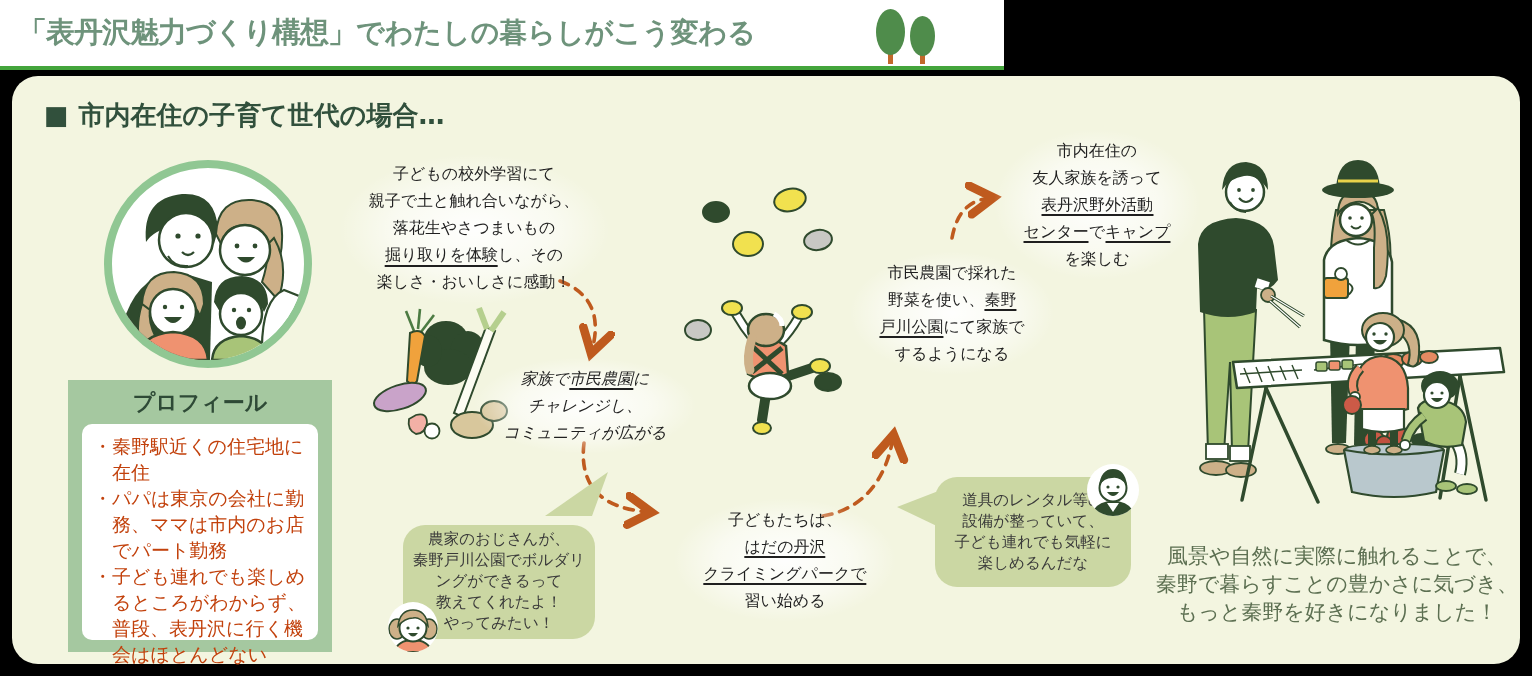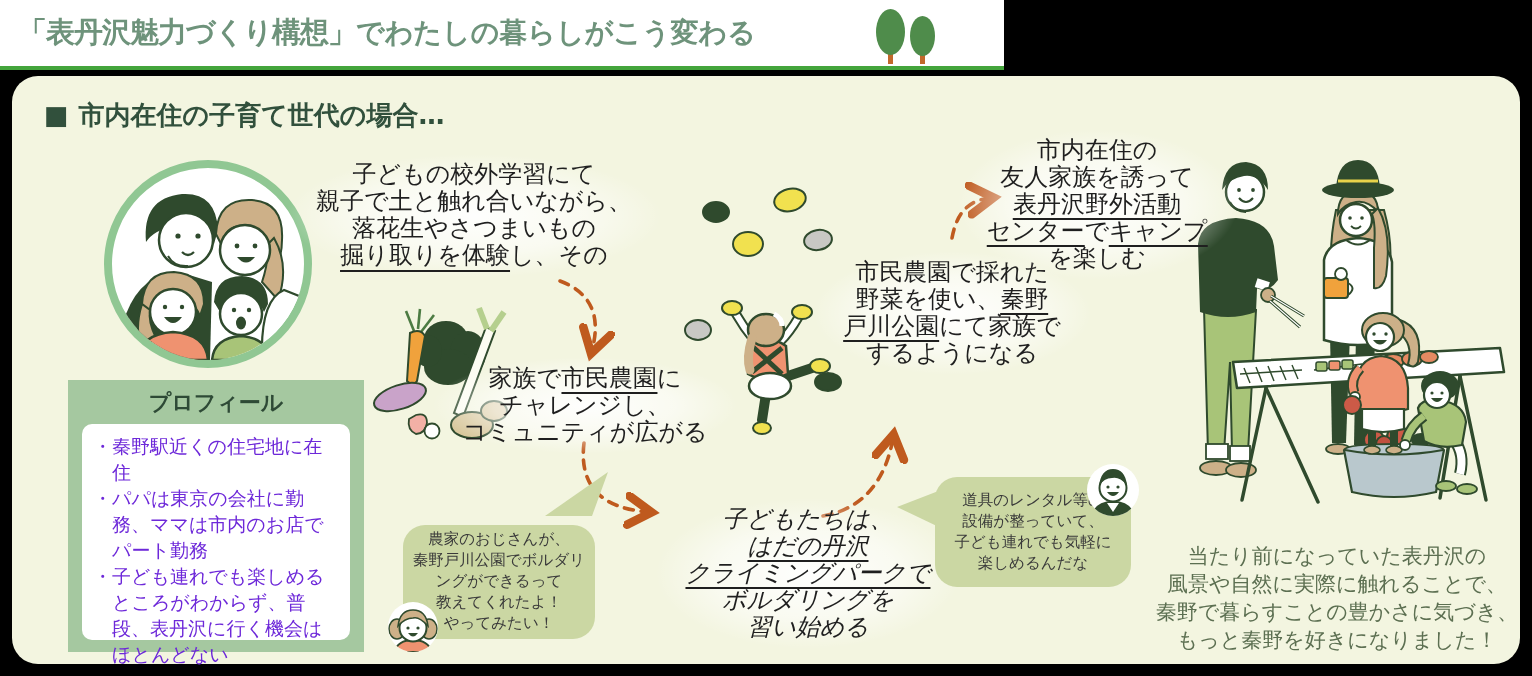--- a/index.html
+++ b/index.html
@@ -25,45 +25,45 @@
   .family-circle{position:absolute;left:104px;top:160px;width:192px;height:192px;border-radius:50%;
                  border:8px solid var(--circle-border,#90c793);background:#fff;overflow:hidden;z-index:2;}
 
   .illus{position:absolute;z-index:2;}
   #veg{left:368px;top:303px;width:144px;height:142px;}
   #climb{left:678px;top:182px;width:196px;height:256px;}
   #bbq{left:1178px;top:148px;width:348px;height:388px;}
 
   #arrows{position:absolute;left:0;top:0;width:1532px;height:676px;pointer-events:none;z-index:2;}
 
-  .step{position:absolute;transform:translateX(-50%);text-align:center;font-size:24px;line-height:27px;
+  .step{position:absolute;transform:translateX(-50%);text-align:center;font-size:16px;line-height:27px;
         color:var(--text-dark,#1f1f1f);font-weight:500;white-space:nowrap;z-index:3;}
   .glow{background:radial-gradient(ellipse closest-side,rgba(255,255,255,.95),rgba(255,255,255,.55) 60%,rgba(255,255,255,0));
         padding:8px 30px;}
   .u{border-bottom:2px solid #1f1f1f;}
   #step1{left:474px;top:154px;font-family:Liberation Mono, monospace;}
-  #step2{left:585px;top:357px;}
-  #step3{left:808px;top:498px;font-style:italic;}
+  #step2{left:585px;top:357px;font-style:italic;}
+  #step3{left:785px;top:498px;}
   #step4{left:952px;top:251px;}
   #step5{left:1097px;top:129px;}
 
   .bubble{position:absolute;background:var(--bubble-bg,#cbd7a3);border-radius:22px;color:var(--bubble-text,#3a3a3a);
           font-size:15.5px;line-height:21px;text-align:center;display:flex;flex-direction:column;justify-content:center;
           font-weight:500;z-index:3;white-space:nowrap;padding:0 4px;}
   #bubble-girl{left:403px;top:525px;width:184px;height:114px;font-family:Liberation Mono, monospace;}
   #bubble-dad{left:935px;top:477px;width:188px;height:110px;}
 
   .avatar{position:absolute;border-radius:50%;background:#fff;overflow:hidden;z-index:4;}
   #avatar-girl{left:388px;top:602px;width:50px;height:50px;}
   #avatar-dad{left:1087px;top:464px;width:52px;height:52px;}
 
-  .profile{position:absolute;left:68px;top:380px;width:296px;height:272px;background:var(--profile-bg,#a5c8a0);z-index:3;}
+  .profile{position:absolute;left:68px;top:380px;width:264px;height:272px;background:var(--profile-bg,#a5c8a0);z-index:3;}
   .profile-title{margin-top:8px;text-align:center;font-size:22px;font-weight:bold;color:var(--profile-title,#2e4a36);}
   .profile-card{position:absolute;left:14px;right:14px;top:44px;bottom:12px;background:var(--profile-card-bg,#fff);
-                border-radius:10px;padding:9px 11px;font-size:19px;line-height:26px;color:#6d28d9;}
+                border-radius:10px;padding:9px 11px;font-size:19px;line-height:26px;color:#c2410c;}
   .profile-item{padding-left:1em;text-indent:-1em;}
 
   .conclusion{position:absolute;left:1337px;top:542px;transform:translateX(-50%);text-align:center;
               font-size:21px;line-height:28px;color:var(--conclusion-green,#5c6f51);font-weight:500;
               white-space:nowrap;z-index:3;}
 </style>
 </head>
 <body>
 
 <div class="stage">
@@ -137,31 +137,31 @@
     </g>
     <polygon points="545,516 592,516 608,472" style="fill:var(--bubble-bg,#cbd7a3)"></polygon>
     <polygon points="941,490 941,528 897,507" style="fill:var(--bubble-bg,#cbd7a3)"></polygon>
   </svg>
 
   <div class="step glow" id="step1">
       <div class="line"><span>子どもの校外学習にて</span></div>
       <div class="line"><span>親子で土と触れ合いながら、</span></div>
       <div class="line"><span>落花生やさつまいもの</span></div>
       <div class="line"><span class="u">掘り取りを体験</span><span>し、その</span></div>
+      <div class="line"><span>楽しさ・おいしさに感動！</span></div>
     </div>
   <div class="step glow" id="step2">
       <div class="line"><span>家族で</span><span class="u">市民農園</span><span>に</span></div>
       <div class="line"><span>チャレンジし、</span></div>
       <div class="line"><span>コミュニティが広がる</span></div>
     </div>
   <div class="step glow" id="step3">
       <div class="line"><span>子どもたちは、</span></div>
       <div class="line"><span class="u">はだの丹沢</span></div>
       <div class="line"><span class="u">クライミングパークで</span></div>
-      <div class="line"><span>ボルダリングを</span></div>
       <div class="line"><span>習い始める</span></div>
     </div>
   <div class="step glow" id="step4">
       <div class="line"><span>市民農園で採れた</span></div>
       <div class="line"><span>野菜を使い、</span><span class="u">秦野</span></div>
       <div class="line"><span class="u">戸川公園</span><span>にて家族で</span></div>
       <div class="line"><span>するようになる</span></div>
     </div>
   <div class="step glow" id="step5">
       <div class="line"><span>市内在住の</span></div>
@@ -378,19 +378,18 @@
       <circle cx="259" cy="247" r="13" fill="#fff" style="stroke:var(--il-dark,#2f4a2d)" stroke-width="2.2"></circle>
       <circle cx="254" cy="245" r="1.6" style="fill:var(--il-dark,#2f4a2d)"></circle>
       <circle cx="264" cy="245" r="1.6" style="fill:var(--il-dark,#2f4a2d)"></circle>
       <path d="M253,250 Q259,258 265,250 Z" style="fill:var(--il-dark,#2f4a2d)"></path>
       <ellipse cx="268" cy="338" rx="10" ry="5" style="fill:var(--il-lightgreen,#a8c478);stroke:var(--il-dark,#2f4a2d)" stroke-width="1.8"></ellipse>
       <ellipse cx="289" cy="341" rx="10" ry="5" style="fill:var(--il-lightgreen,#a8c478);stroke:var(--il-dark,#2f4a2d)" stroke-width="1.8"></ellipse>
     </g>
   </svg>
 
   <div class="conclusion">
-      <div class="line"><span>当たり前になっていた表丹沢の</span></div>
       <div class="line"><span>風景や自然に実際に触れることで、</span></div>
       <div class="line"><span>秦野で暮らすことの豊かさに気づき、</span></div>
       <div class="line"><span>もっと秦野を好きになりました！</span></div>
     </div>
 
 </div>
 
 </body></html>

